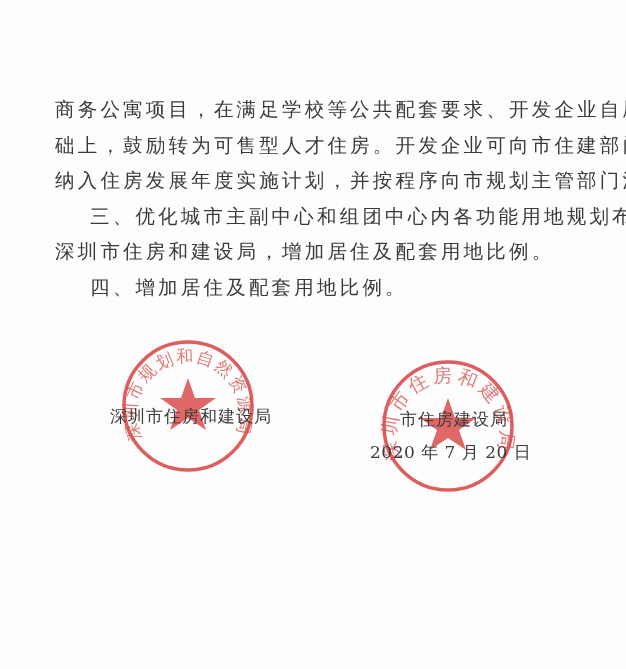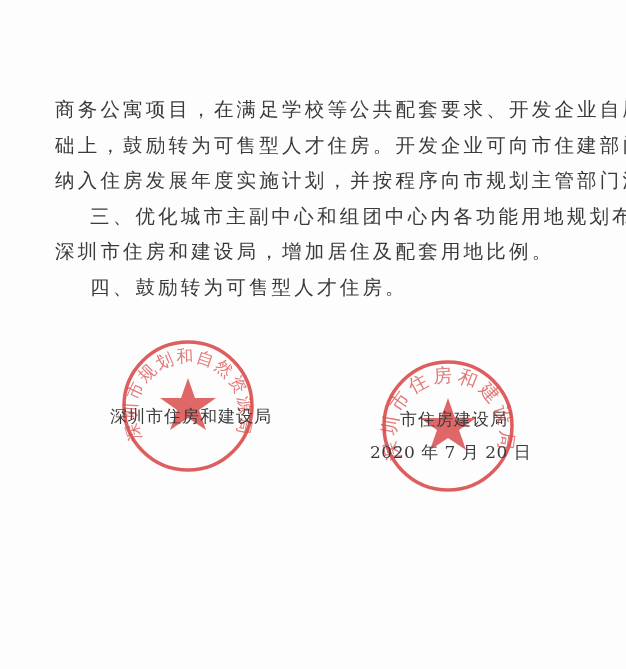--- a/index.html
+++ b/index.html
@@ -23,21 +23,21 @@
 </head>
 <body>
 
 <div class="page">
   <div class="body-text">
     <div class="line">商务公寓项目，在满足学校等公共配套要求、开发企业自愿的基</div>
     <div class="line">础上，鼓励转为可售型人才住房。开发企业可向市住建部门申请</div>
     <div class="line">纳入住房发展年度实施计划，并按程序向市规划主管部门派出机</div>
     <div class="line indent">三、优化城市主副中心和组团中心内各功能用地规划布局，</div>
     <div class="line">深圳市住房和建设局，增加居住及配套用地比例。</div>
-    <div class="line indent">四、鼓励转为可售型人才住房。</div>
+    <div class="line indent">四、增加居住及配套用地比例。</div>
   </div>
 
   <div class="seal" style="left:120px; top:338px;">
     <svg viewBox="0 0 136 136">
       <defs>
         <path id="arcL" d="M 22 100 A 52 52 0 1 1 114 100" fill="none"></path>
       </defs>
       <circle cx="68" cy="68" r="64" fill="none" stroke="#d94c4c" stroke-width="3.5" opacity="0.9"></circle>
       <polygon points="68,40 75,60 96,60 79,72 86,92 68,80 50,92 57,72 40,60 61,60" fill="#d94c4c" opacity="0.85"></polygon>
       <text font-size="17" fill="#d94c4c" opacity="0.75" font-family="DejaVu Serif, serif" letter-spacing="2">

